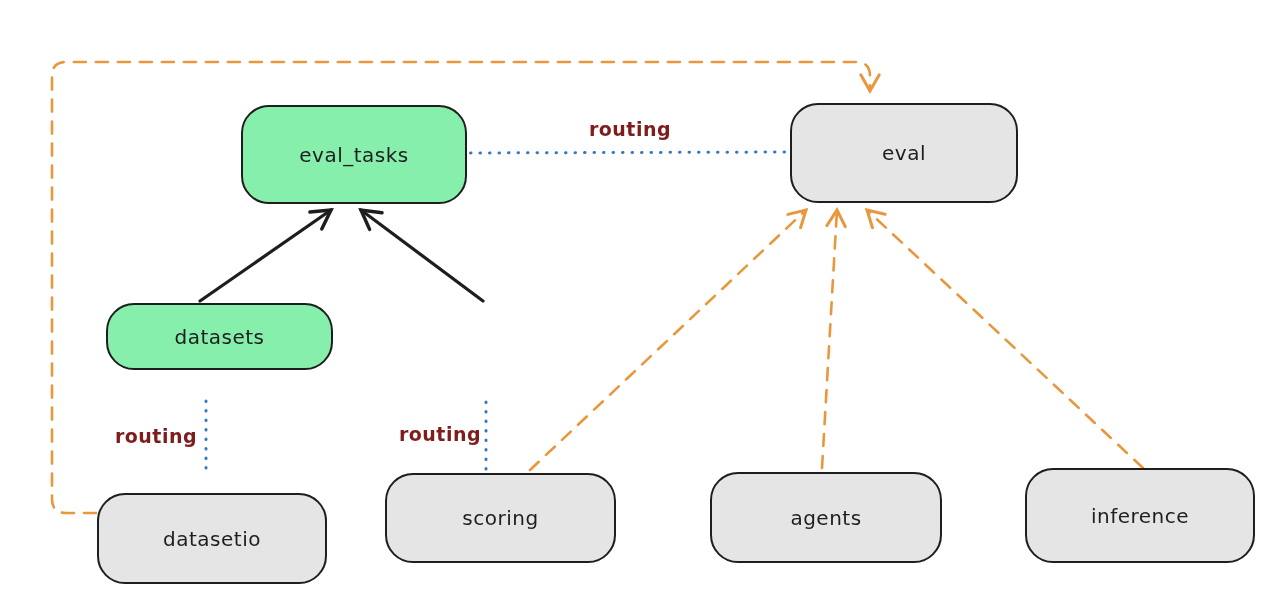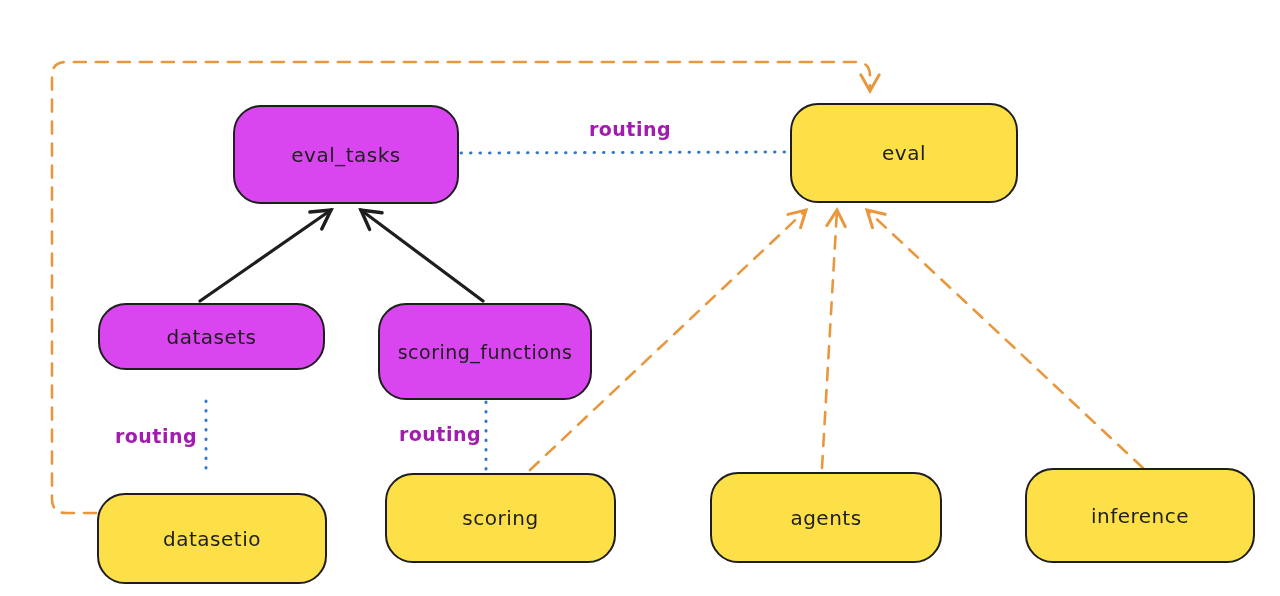--- a/index.html
+++ b/index.html
@@ -23,31 +23,31 @@
   }
   .node {
     position: absolute;
     box-sizing: border-box;
     border: 2.5px solid #1e1e1e;
     border-radius: 28px;
     display: flex;
     align-items: center;
     justify-content: center;
   }
-  .node-blue  { background: #d946ef; }
-  .node-green { background: #fde047; }
+  .node-blue  { background: #86efac; margin-left: 8px; }
+  .node-green { background: #e5e5e5; }
   .node-label {
     color: #1e1e1e;
     font-size: 20px;
     letter-spacing: 0.5px;
     white-space: nowrap;
   }
   .edge-label {
     position: absolute;
-    color: #a21caf;
+    color: #7f1d1d;
     font-size: 19px;
     font-weight: 600;
     letter-spacing: 0.5px;
     text-align: center;
     width: 110px;
     white-space: nowrap;
   }
 </style>
 </head>
 <body>
@@ -83,23 +83,20 @@
   </div>
 
   <div class="node node-green" style="left:790px; top:103px; width:228px; height:100px;">
     <span class="node-label">eval</span>
   </div>
 
   <div class="node node-blue" style="left:98px; top:303px; width:227px; height:67px;">
     <span class="node-label">datasets</span>
   </div>
 
-  <div class="node node-blue" style="left:378px; top:303px; width:214px; height:97px;">
-    <span class="node-label" style="font-size:19px;">scoring_functions</span>
-  </div>
 
   <div class="node node-green" style="left:97px; top:477px; width:230px; height:91px;margin-top:16px;">
     <span class="node-label">datasetio</span>
   </div>
 
   <div class="node node-green" style="left:385px; top:473px; width:231px; height:90px;">
     <span class="node-label">scoring</span>
   </div>
 
   <div class="node node-green" style="left:1025px; top:468px; width:230px; height:95px;">

